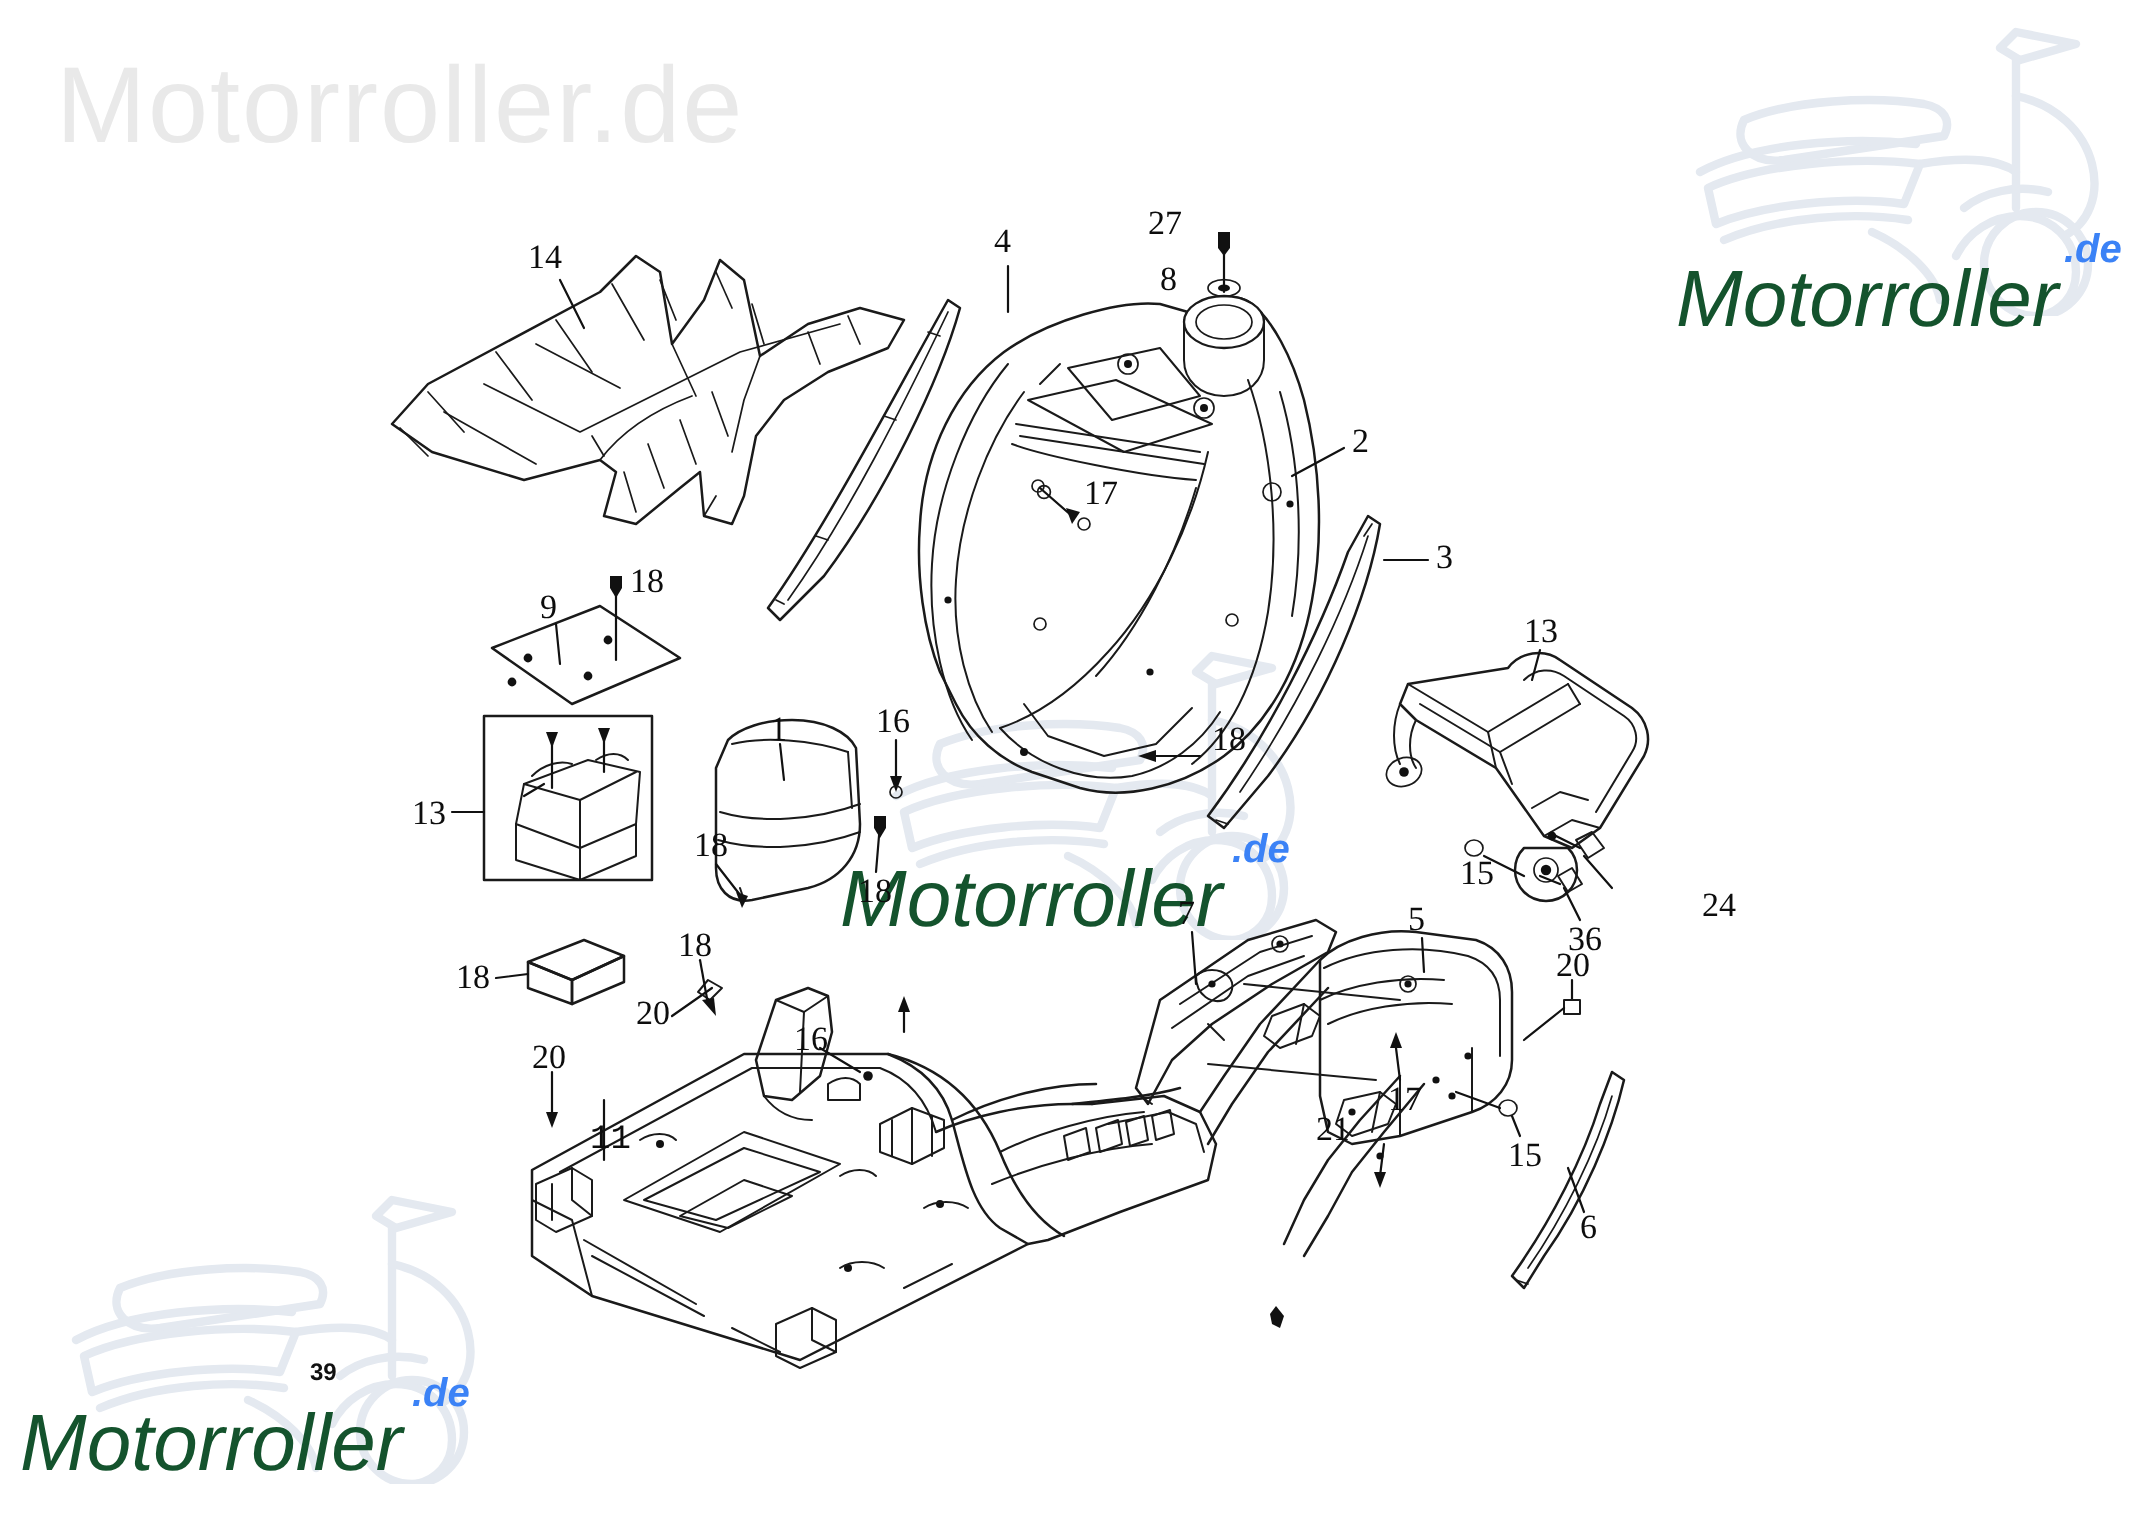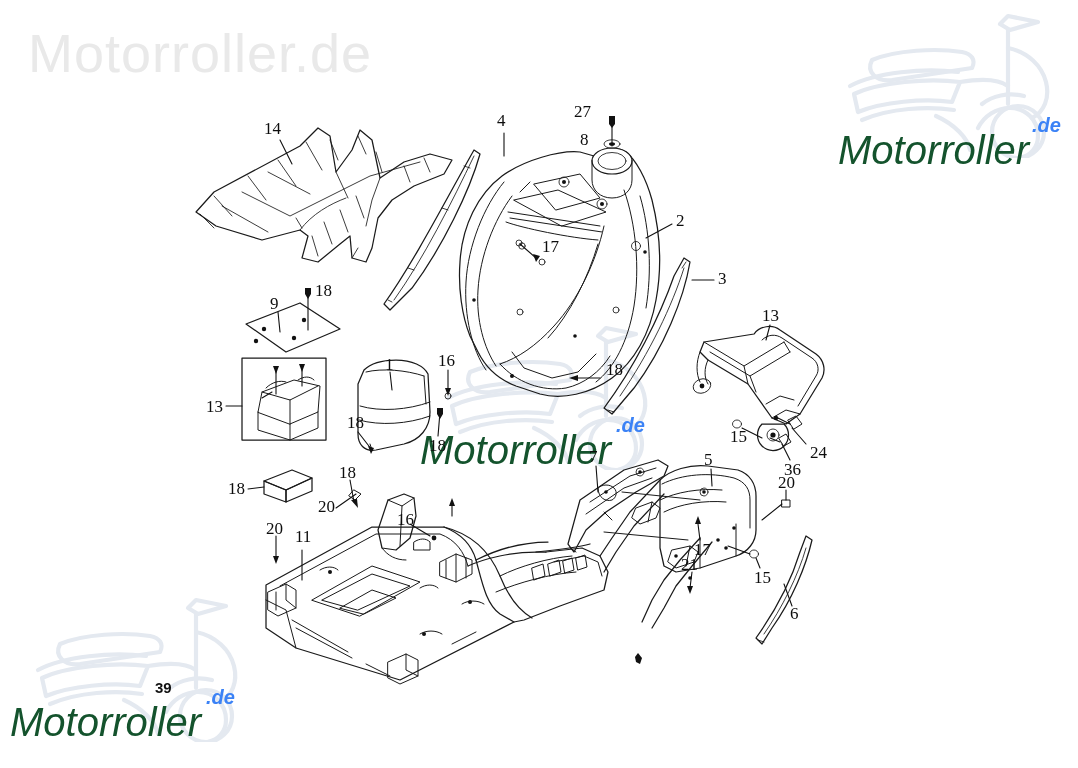--- a/index.html
+++ b/index.html
@@ -21,21 +21,21 @@
   }
   .wm-de{
     position:absolute;font-family:"Liberation Sans",sans-serif;
     font-weight:bold;font-style:italic;color:#3b82f6;white-space:nowrap;user-select:none;
   }
 
   
   .page-num{
     position:absolute;left:155px;top:679px;
     font-family:"Liberation Sans",sans-serif;
-    font-size:15px;font-weight:bold;color:#111;
+    font-size:12px;font-weight:bold;color:#111;
   }
 
   
   #art{position:absolute;left:0;top:0;width:1078px;height:768px;}
   #art .ln{fill:none;stroke:#1a1a1a;stroke-width:1.25;stroke-linecap:round;stroke-linejoin:round;}
   #art .ln2{fill:none;stroke:#1a1a1a;stroke-width:1;stroke-linecap:round;stroke-linejoin:round;}
   #art .thin{fill:none;stroke:#1a1a1a;stroke-width:.85;stroke-linecap:round;stroke-linejoin:round;}
   #art .lead{fill:none;stroke:#111;stroke-width:1.1;stroke-linecap:round;}
   #art .dot{fill:#111;}
   #art .wht{fill:#ffffff;stroke:#1a1a1a;stroke-width:1.15;stroke-linejoin:round;}
@@ -497,30 +497,30 @@
   <div class="cal" style="left:270px;top:295px;">9</div>
   <div class="cal" style="left:762px;top:307px;">13</div>
   <div class="cal" style="left:385px;top:356px;">1</div>
   <div class="cal" style="left:438px;top:352px;">16</div>
   <div class="cal" style="left:606px;top:361px;">18</div>
   <div class="cal" style="left:206px;top:398px;">13</div>
   <div class="cal" style="left:347px;top:414px;">18</div>
   <div class="cal" style="left:429px;top:437px;">18</div>
   <div class="cal" style="left:730px;top:428px;">15</div>
   <div class="cal" style="left:784px;top:461px;">36</div>
-  <div class="cal" style="left:810px;top:444px;">24</div>
+  <div class="cal" style="left:851px;top:444px;">24</div>
   <div class="cal" style="left:228px;top:480px;">18</div>
   <div class="cal" style="left:339px;top:464px;">18</div>
   <div class="cal" style="left:589px;top:448px;">7</div>
   <div class="cal" style="left:704px;top:451px;">5</div>
   <div class="cal" style="left:778px;top:474px;">20</div>
   <div class="cal" style="left:318px;top:498px;">20</div>
   <div class="cal" style="left:397px;top:511px;">16</div>
   <div class="cal" style="left:266px;top:520px;">20</div>
-  <div class="cal" style="left:295px;top:528px;">11</div>
+  <div class="cal" style="left:295px;top:562px;font-family:Liberation Mono, monospace;">11</div>
   <div class="cal" style="left:694px;top:541px;">17</div>
-  <div class="cal" style="left:681px;top:556px;text-align:center;">21</div>
+  <div class="cal" style="left:658px;top:556px;text-align:center;">21</div>
   <div class="cal" style="left:754px;top:569px;">15</div>
   <div class="cal" style="left:790px;top:605px;">6</div>
 
   <div class="page-num">39</div>
 
 </div>
 
 </body></html>

